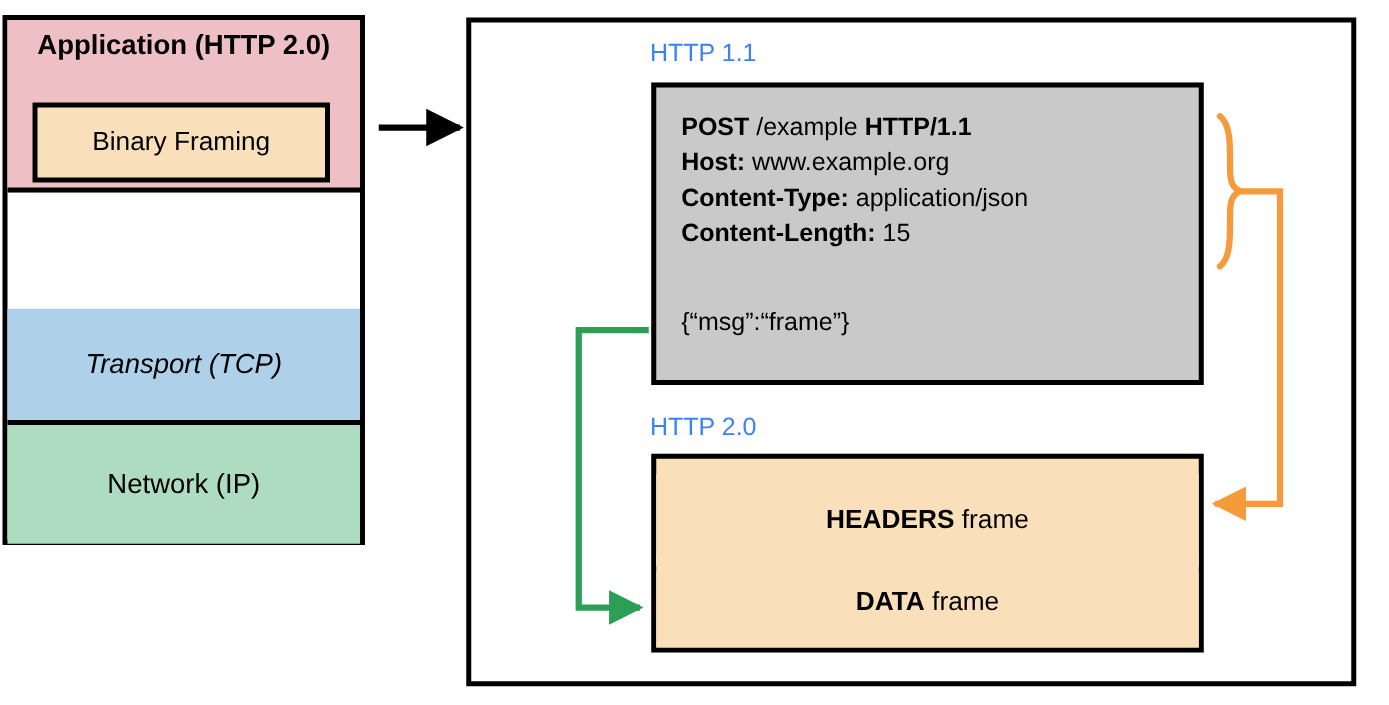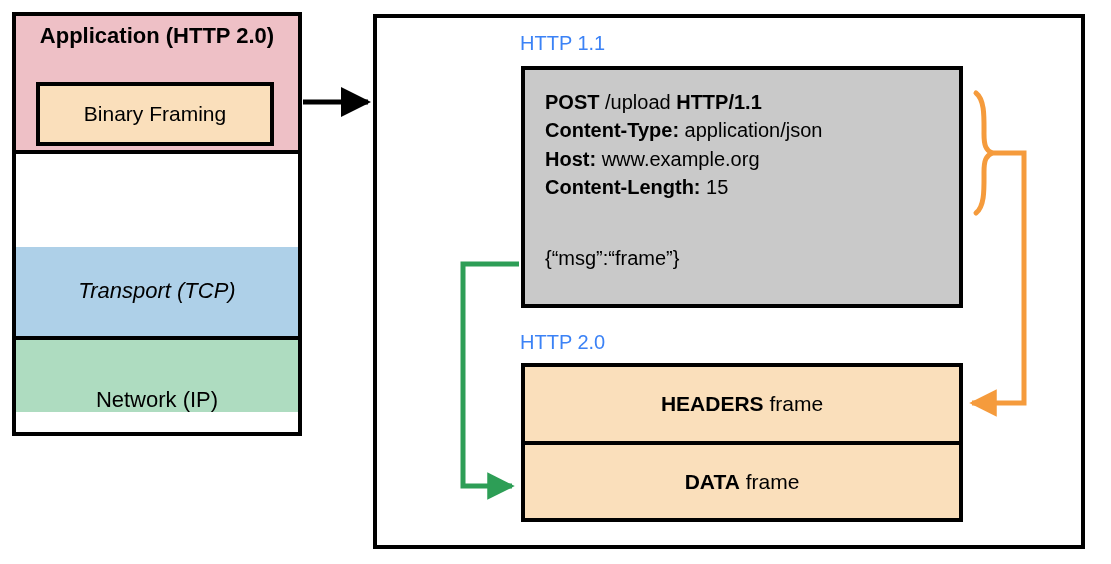--- a/index.html
+++ b/index.html
@@ -14,21 +14,21 @@
     position: relative;
     width: 1111px;
     height: 564px;
     background: #ffffff;
     overflow: hidden;
   }
 
   
   #stack {
     position: absolute;
-    left: 12px;
+    left: 2px;
     top: 12px;
     width: 290px;
     height: 424px;
     border: 4px solid #000000;
     box-sizing: border-box;
     background: #ffffff;
   }
   .layer {
     position: absolute;
     left: 0;
@@ -64,23 +64,23 @@
   #layer-transport {
     top: 231px;
     height: 93px;
     background: #aed0e8;
     border-bottom: 4px solid #000000;
     align-items: center;
     font-style: italic;
   }
   #layer-network {
     top: 324px;
-    height: 72px;
+    height: 95px;
     background: #aedcc0;
-    align-items: flex-end;
+    align-items: center;
   }
 
   #binary-framing {
     position: absolute;
     left: 20px;
     top: 66px;
     width: 238px;
     height: 64px;
     background: #fadfbb;
     border: 4px solid #000000;
@@ -152,21 +152,21 @@
     position: absolute;
     left: 0;
     width: 100%;
     box-sizing: border-box;
     display: flex;
     align-items: center;
     justify-content: center;
     background: #fadfbb;
   }
   #frame-headers {
-    top: 0;
+    top: 12px;
     height: 78px;
     border-bottom: 4px solid #000000;
   }
   #frame-data {
     top: 78px;
     height: 73px;
   }
   .frame-label {
     font-size: 21px;
     color: #000000;
@@ -210,27 +210,27 @@
     </div>
   </div>
 
   <div id="outer-box"></div>
 
   <div class="section-caption" id="caption-http11">HTTP 1.1</div>
   <div class="section-caption" id="caption-http20">HTTP 2.0</div>
 
   <div id="http11-box">
     <div class="msg-line">
-      <b>POST</b><span> /upload </span><b>HTTP/1.1</b>
+      <b>POST</b><span> /example </span><b>HTTP/1.1</b>
+    </div>
+    <div class="msg-line">
+      <b>Host:</b><span> www.example.org</span>
     </div>
     <div class="msg-line">
       <b>Content-Type:</b><span> application/json</span>
-    </div>
-    <div class="msg-line">
-      <b>Host:</b><span> www.example.org</span>
     </div>
     <div class="msg-line">
       <b>Content-Length:</b><span> 15</span>
     </div>
     <div class="msg-line" id="http11-body">{“msg”:“frame”}</div>
   </div>
 
   <div id="frames-box">
     <div class="frame-row" id="frame-headers">
       <span class="frame-label">

